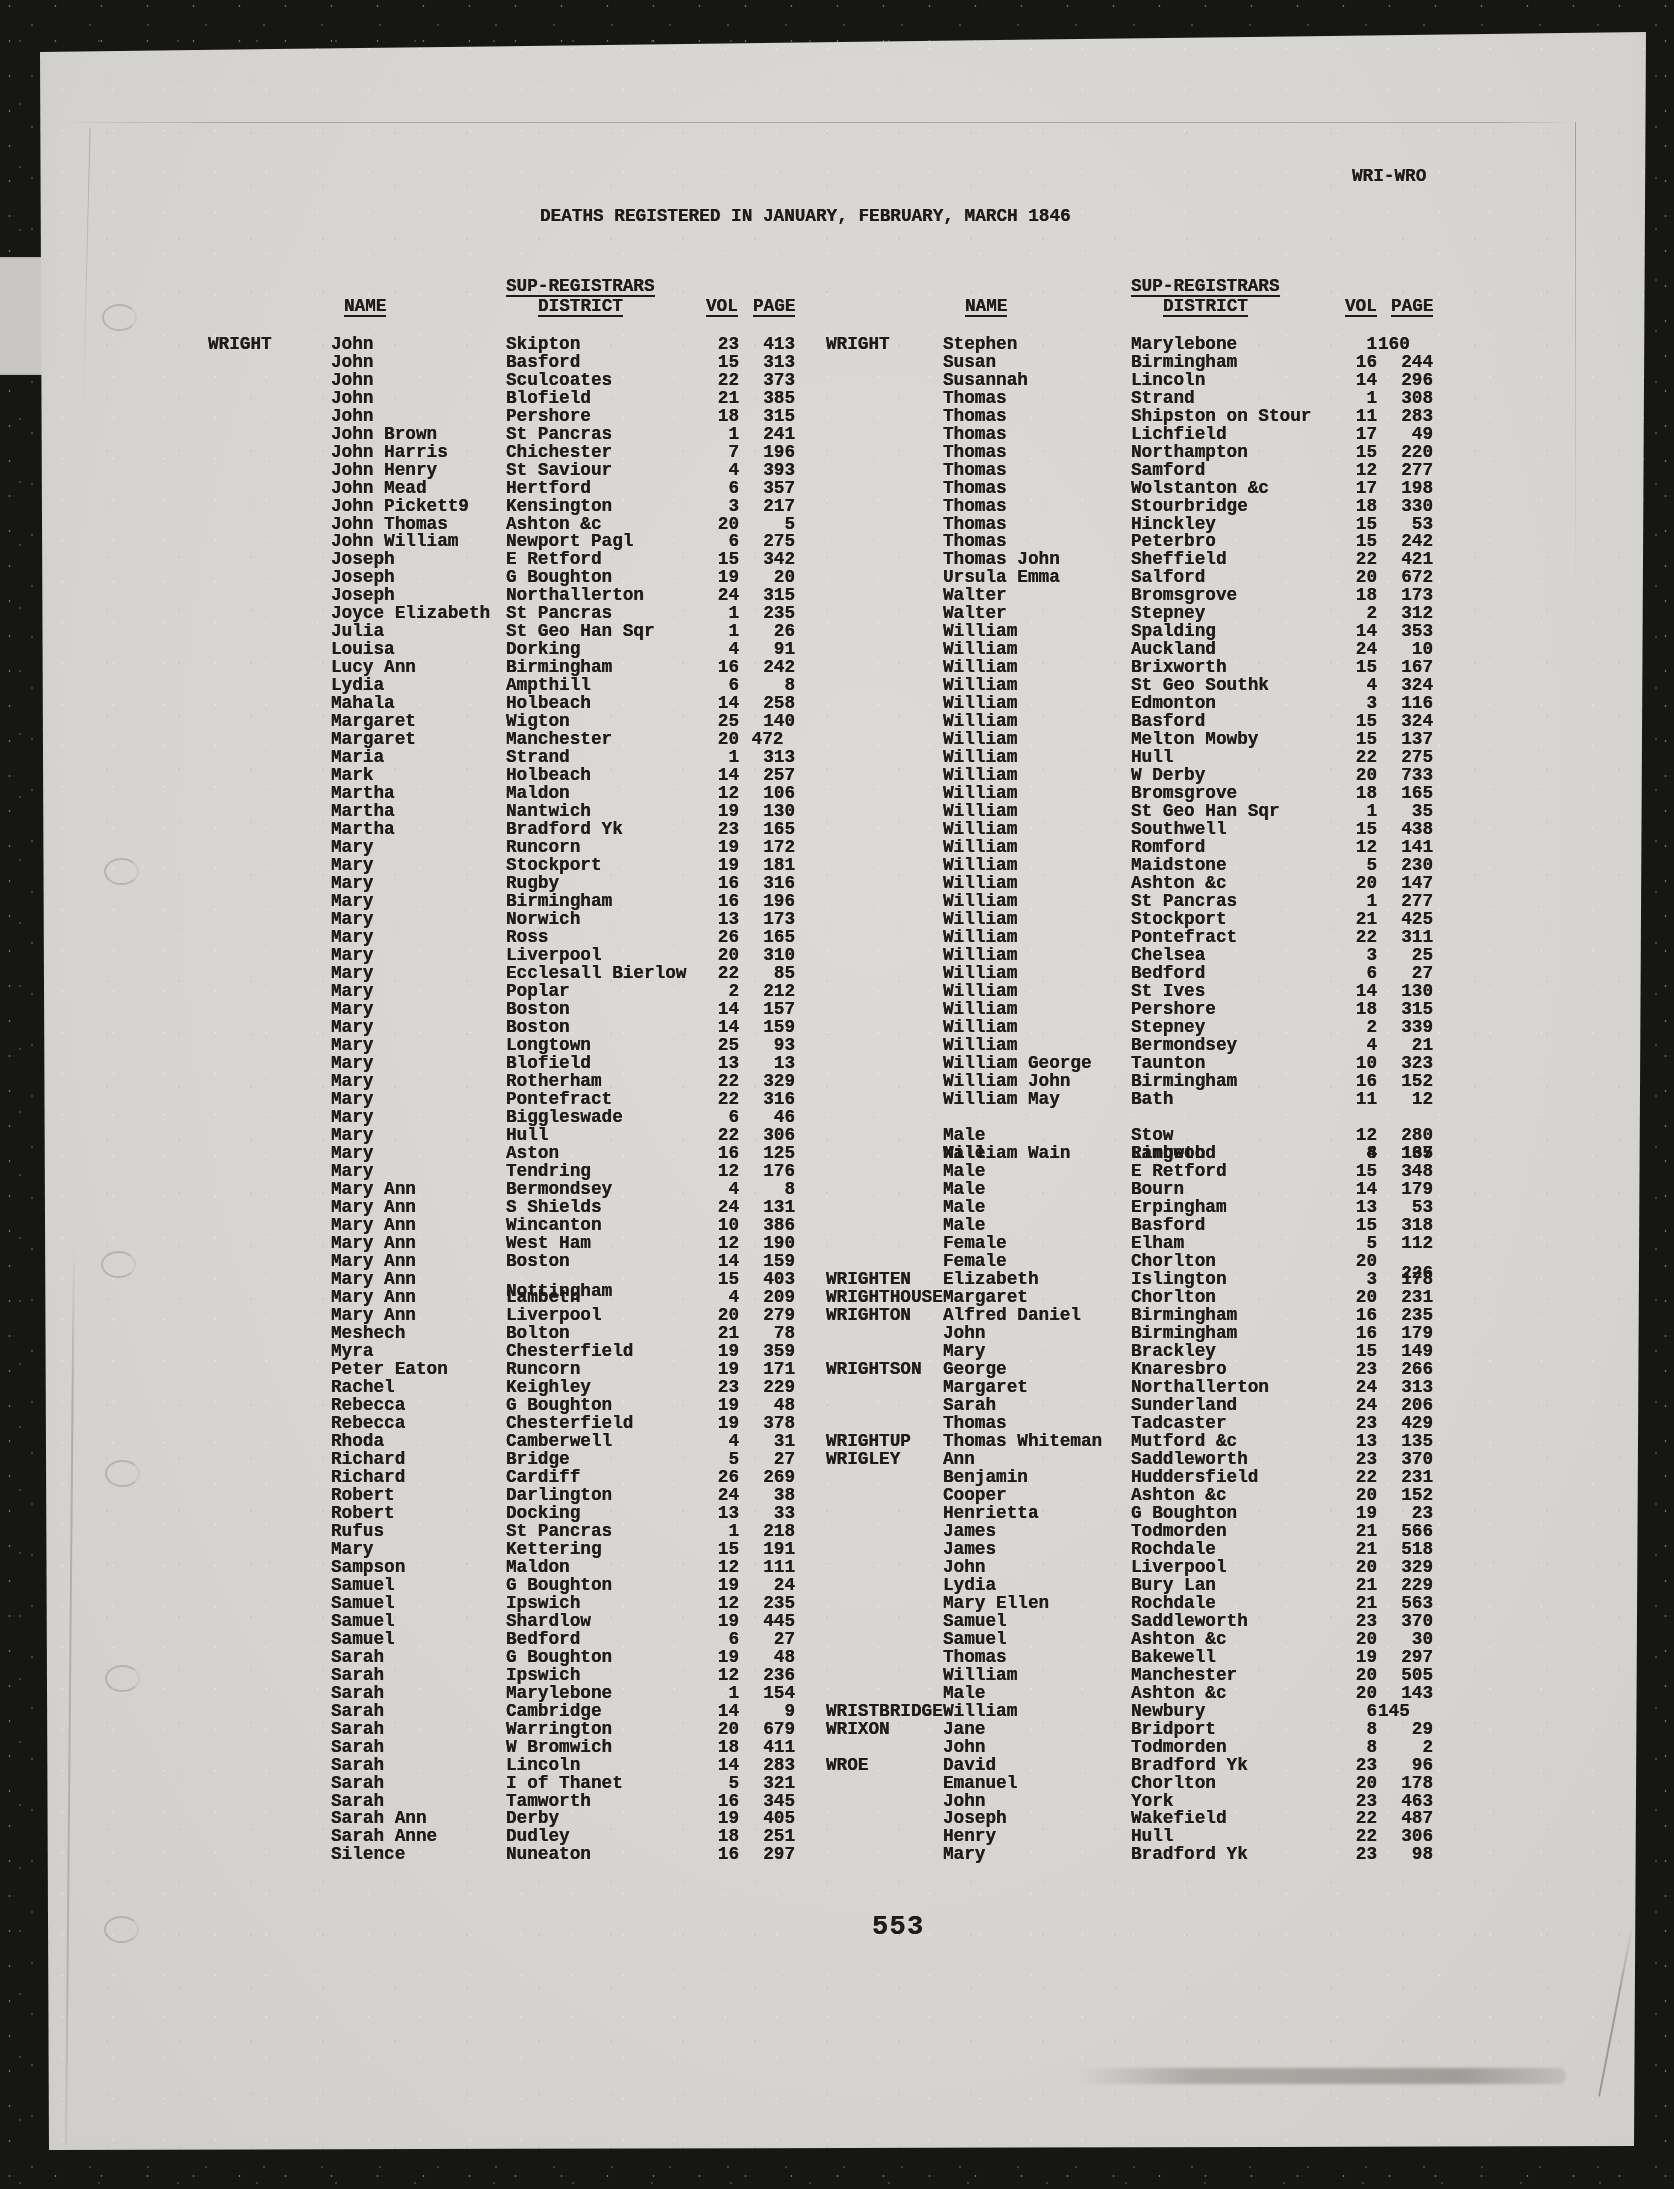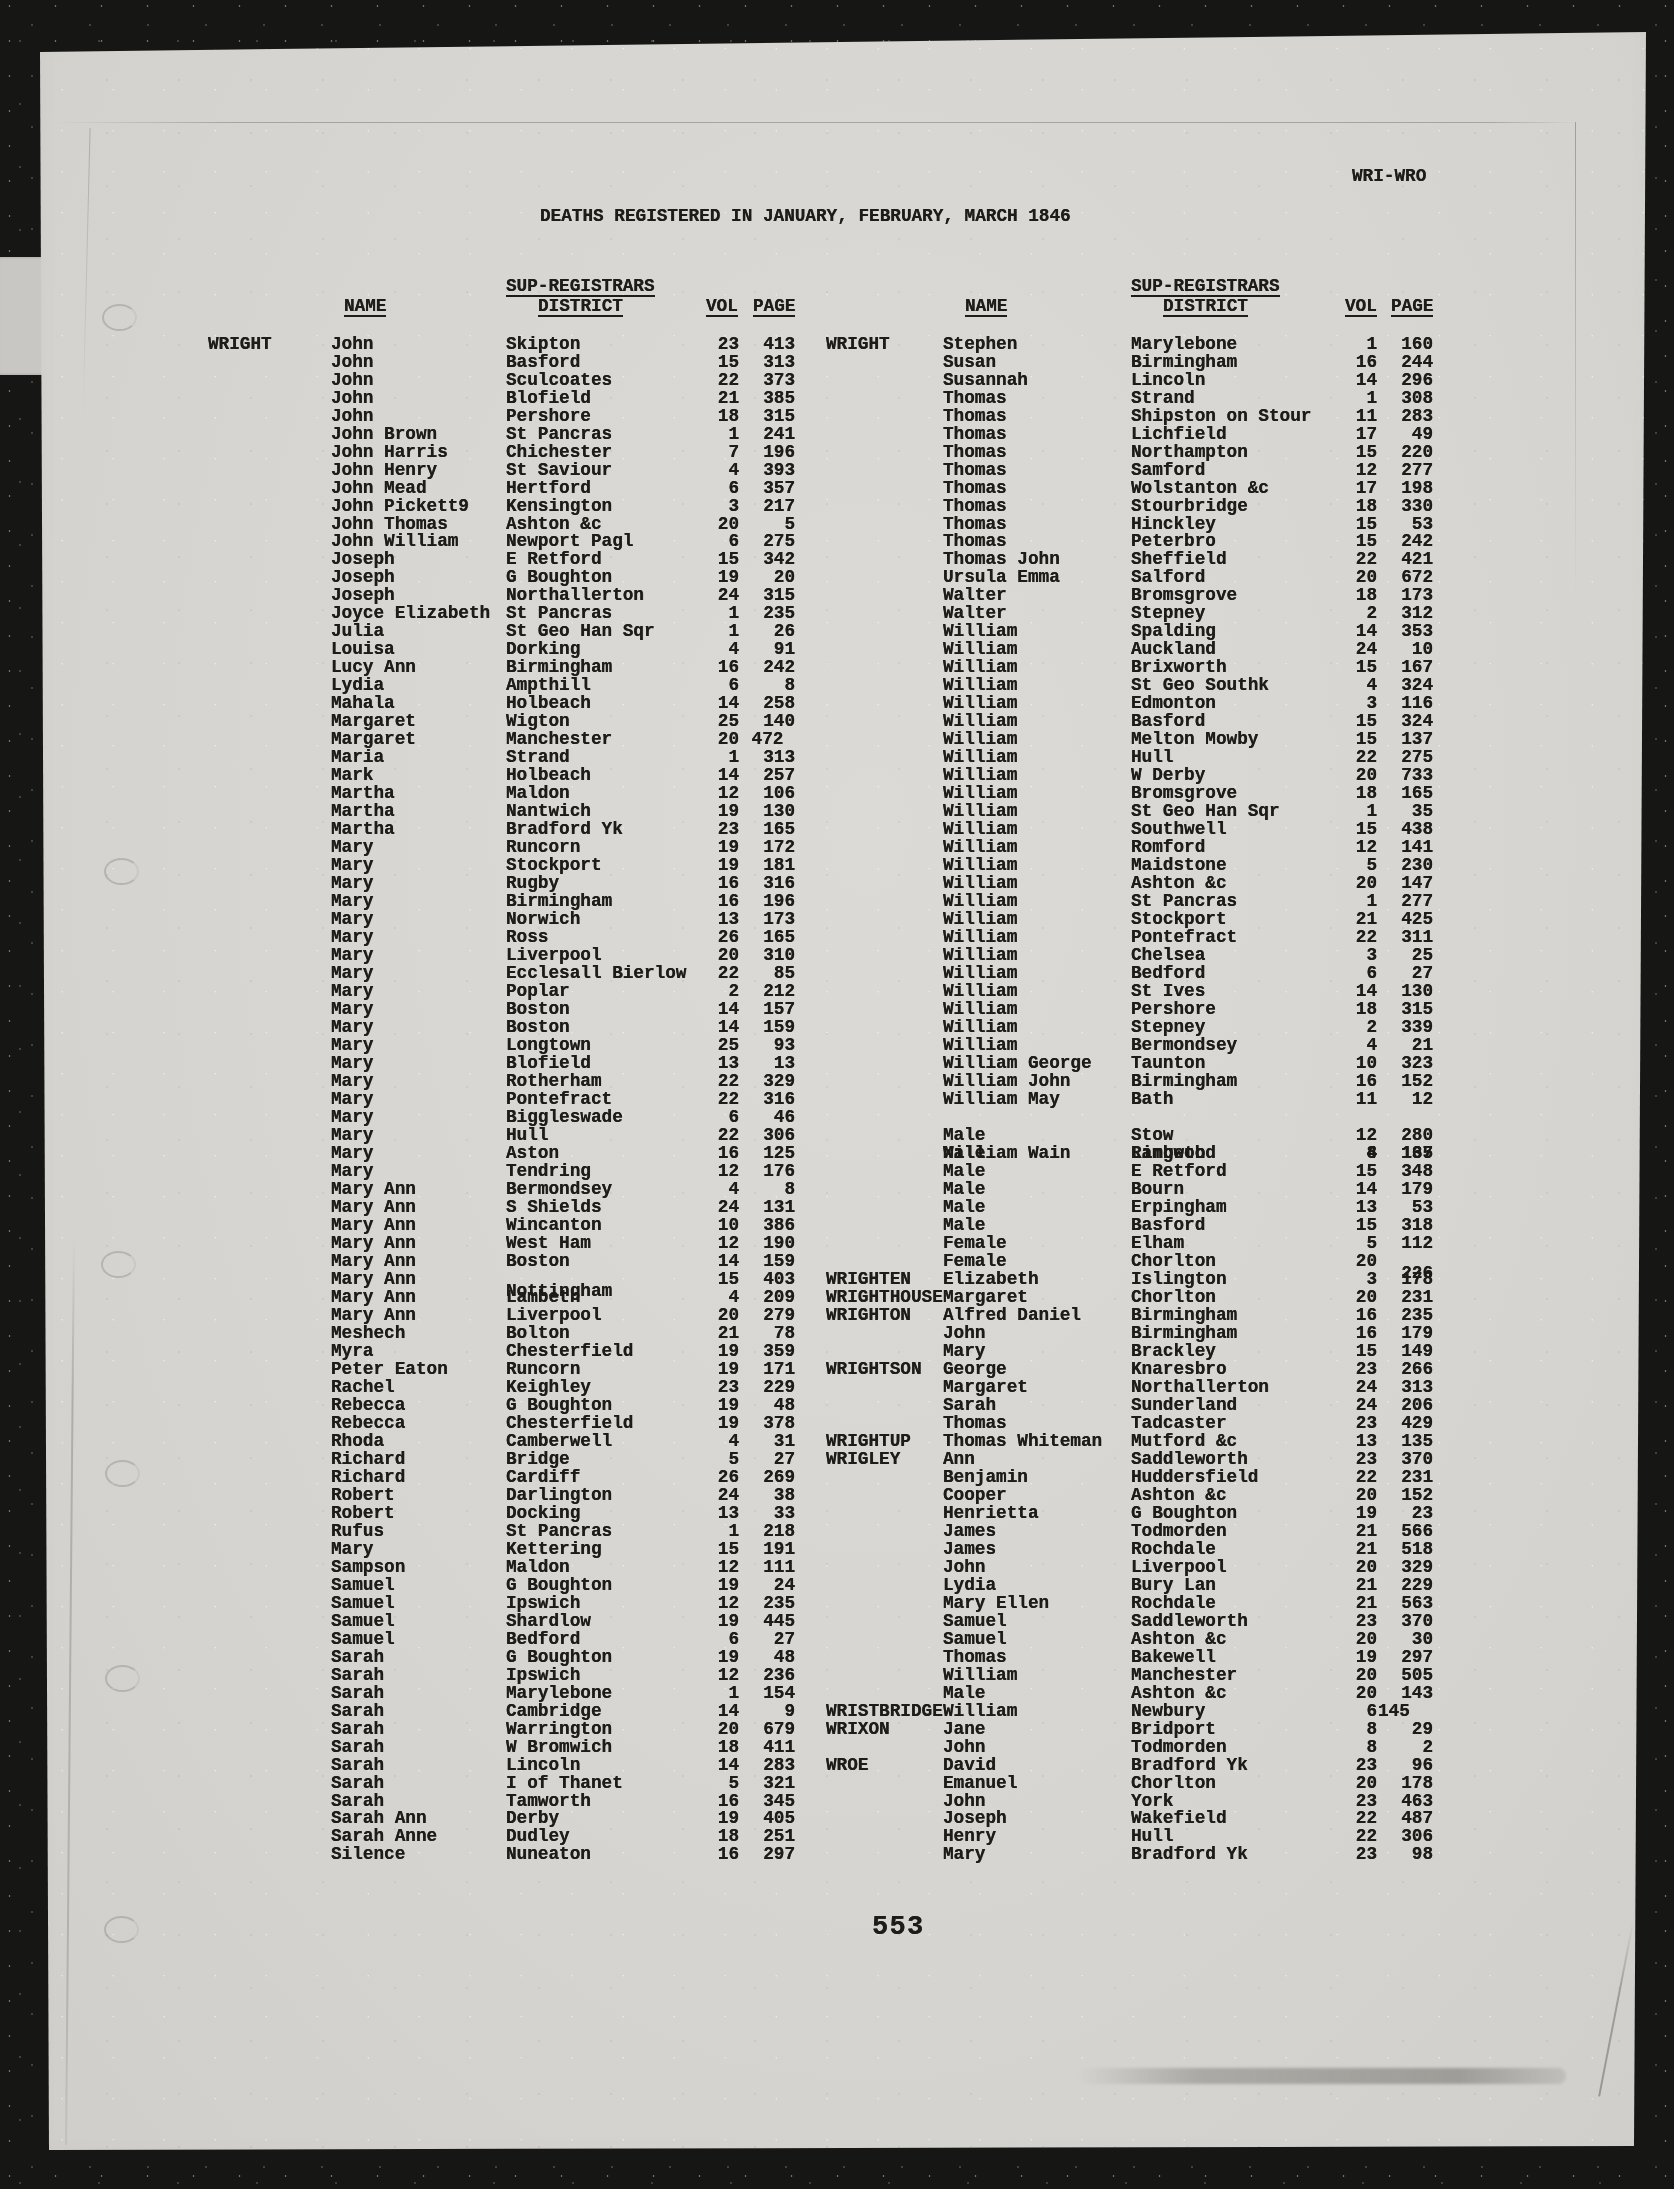--- a/index.html
+++ b/index.html
@@ -606,21 +606,21 @@
         <span class="cell" style="left: 684px; width: 55px; text-align: right;">16</span>
         <span class="cell" style="left: 740px; width: 55px; text-align: right;">297</span>
       </div>
     </div>
   <div>
       <div class="row" style="top: 335px;">
         <span class="cell" style="left: 826px;">WRIGHT</span>
         <span class="cell" style="left: 943px;">Stephen</span>
         <span class="cell" style="left: 1131px;">Marylebone</span>
         <span class="cell" style="left: 1322px; width: 55px; text-align: right;">1</span>
-        <span class="cell" style="left: 1378px; width: 55px; text-align: right;">160</span>
+        <span class="cell" style="left: 1378px; width: 55px; text-align: left;">160</span>
       </div>
       <div class="row" style="top: 353px;">
         <span class="cell" style="left: 943px;">Susan</span>
         <span class="cell" style="left: 1131px;">Birmingham</span>
         <span class="cell" style="left: 1322px; width: 55px; text-align: right;">16</span>
         <span class="cell" style="left: 1378px; width: 55px; text-align: right;">244</span>
       </div>
       <div class="row" style="top: 371px;">
         <span class="cell" style="left: 943px;">Susannah</span>
         <span class="cell" style="left: 1131px;">Lincoln</span>

